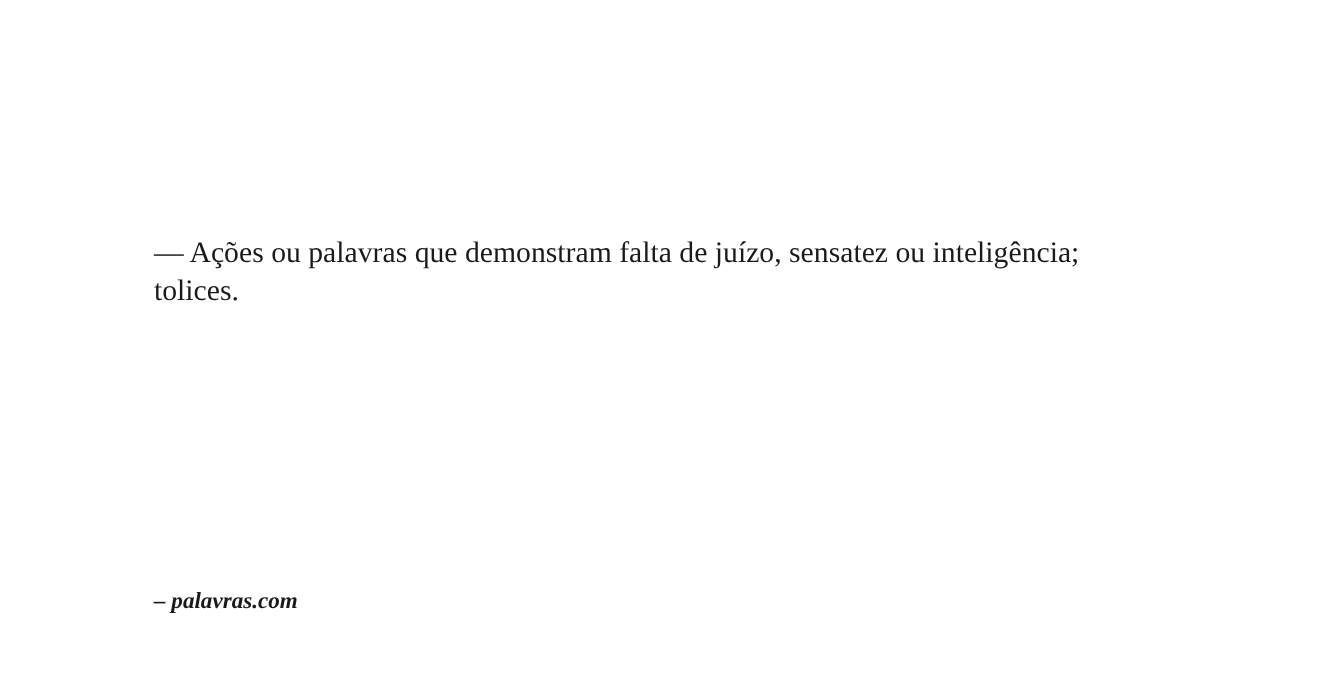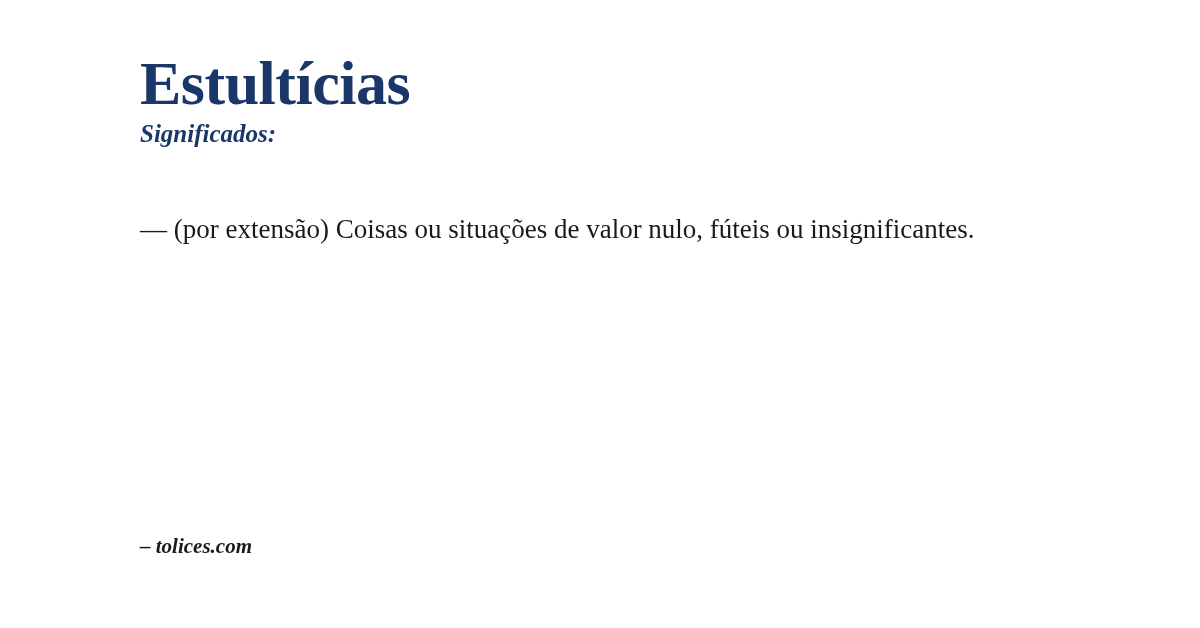--- a/index.html
+++ b/index.html
@@ -91,24 +91,20 @@
     line-height: 1.2;
     color: #1a1a1a;
     white-space: pre;
   }
 </style>
 </head>
 <body>
 
 <div class="card">
 
-  <div class="content">
-    <h1 class="word-title">Estultícias</h1>
-    <div class="subtitle">Significados:</div>
-  </div>
 
   <ul class="definitions">
-    <li class="definition-item"><span class="def-dash">— </span><span>(por extensão) Coisas ou situações de valor nulo, fúteis ou insignificantes.</span></li>
+    <li class="definition-item"><span class="def-dash">— </span><span>Ações ou palavras que demonstram falta de juízo, sensatez ou inteligência; tolices.</span></li>
   </ul>
 
-  <div class="source">– tolices.com</div>
+  <div class="source">– palavras.com</div>
 
 </div>
 
 </body></html>

